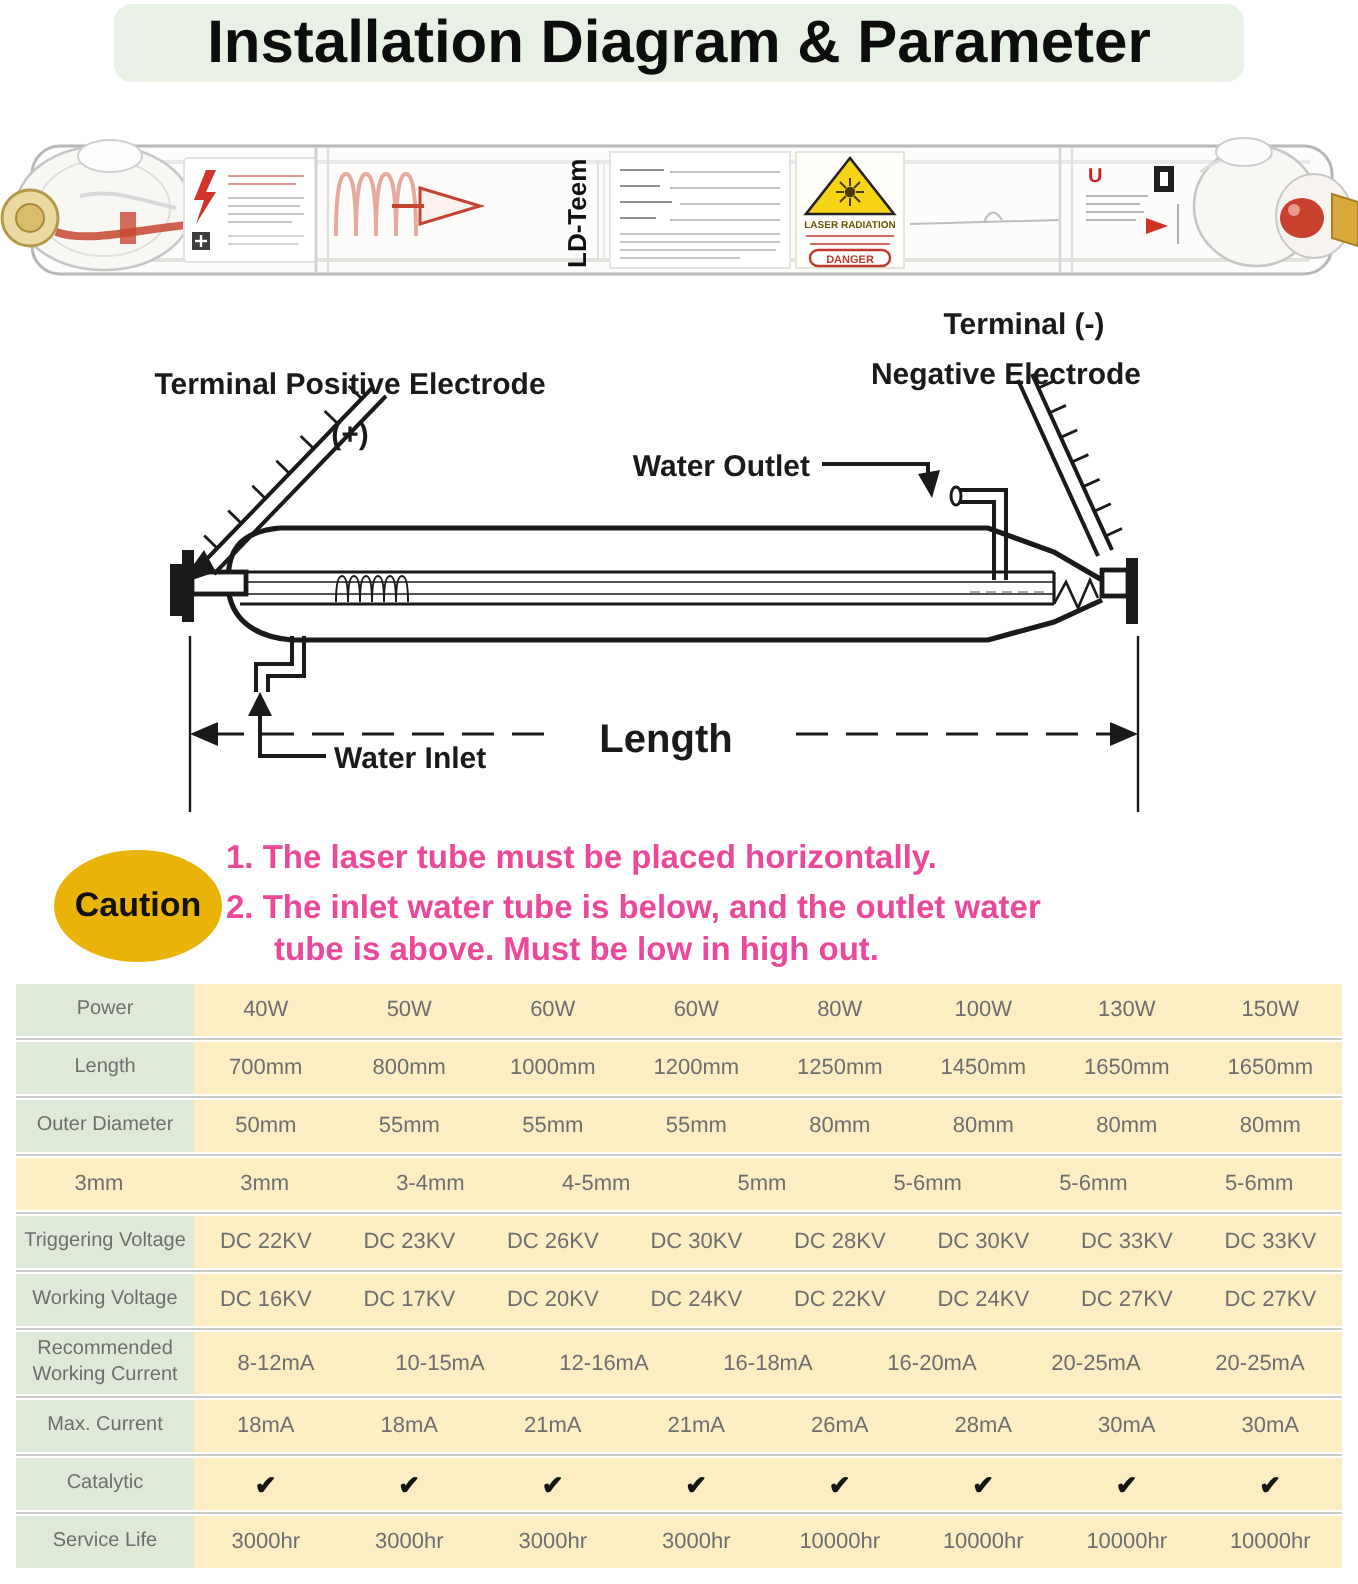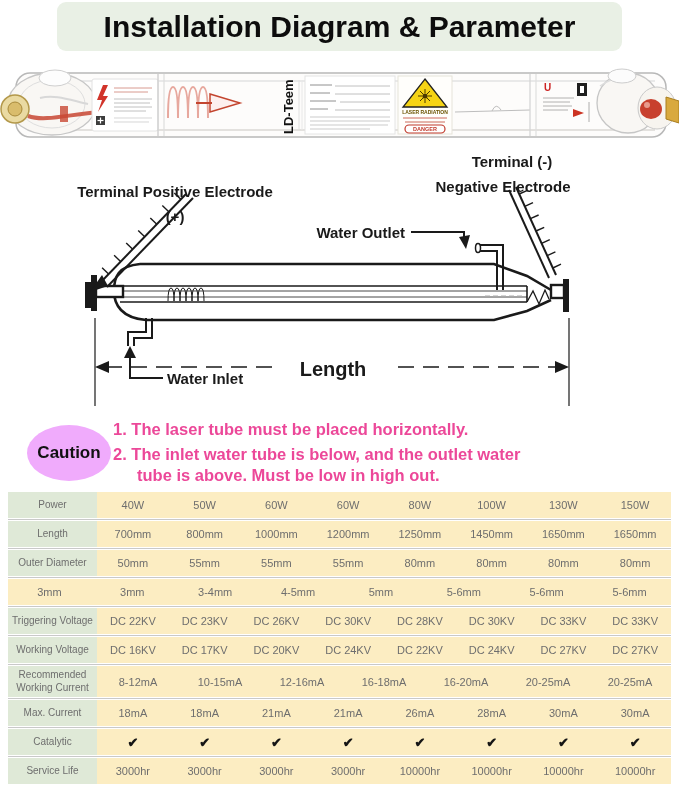--- a/index.html
+++ b/index.html
@@ -1,25 +1,25 @@
 <!DOCTYPE html>
 <html><head>
 <meta charset="utf-8">
 <style>
   html,body{margin:0;padding:0;background:#ffffff;}
   .page{position:relative;width:679px;height:792px;background:#ffffff;overflow:hidden;
         font-family:"Liberation Sans",sans-serif;}
-  .title-bar{position:absolute;left:57px;top:2px;width:565px;height:49px;background:#e9f0e5;
+  .title-bar{position:absolute;left:57px;top:2px;width:565px;height:39px;background:#e9f0e5;
         border-radius:9px;display:flex;align-items:center;justify-content:center;
         font-size:30px;font-weight:bold;color:#0d0d0d;white-space:nowrap;}
   .photo{position:absolute;left:0;top:60px;}
   .diagram{position:absolute;left:0;top:150px;}
   .caution{position:absolute;left:0;top:412px;width:679px;height:78px;}
   .caution-badge{position:absolute;left:27px;top:13px;width:84px;height:56px;border-radius:50%;
-        background:#f0abfc;display:flex;align-items:center;justify-content:center;
+        background:#eab308;display:flex;align-items:center;justify-content:center;
         font-size:17px;font-weight:bold;color:#111;}
   .caution-notes{position:absolute;left:113px;top:8px;font-size:16.5px;font-weight:bold;color:#ec4899;}
   .caution-notes .n{margin-bottom:5px;line-height:1.2;}
   .note-indent{padding-left:24px;line-height:1.25;}
   .ptable{position:absolute;left:8px;top:492px;width:663px;}
   .t-row{display:flex;margin-bottom:3px;position:relative;min-height:26px;}
   .t-row:not(:last-child)::after{content:'';position:absolute;left:0;right:0;bottom:-2px;height:1px;background:#c9c9c9;}
   .t-label{width:89px;background:#dfe9d7;display:flex;align-items:center;justify-content:center;
         text-align:center;font-size:10px;color:#6e6e6e;padding:3px 3px;box-sizing:border-box;line-height:1.25;}
   .t-cell{flex:1;background:#fcedc2;display:flex;align-items:center;justify-content:center;

